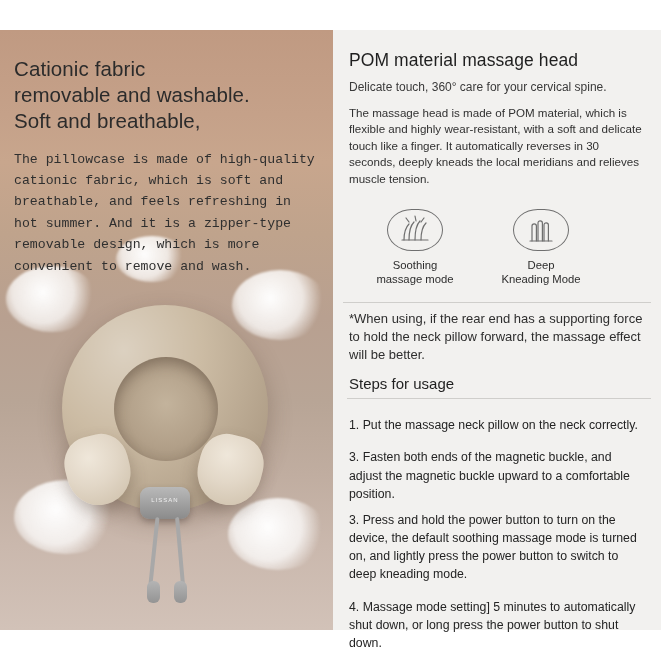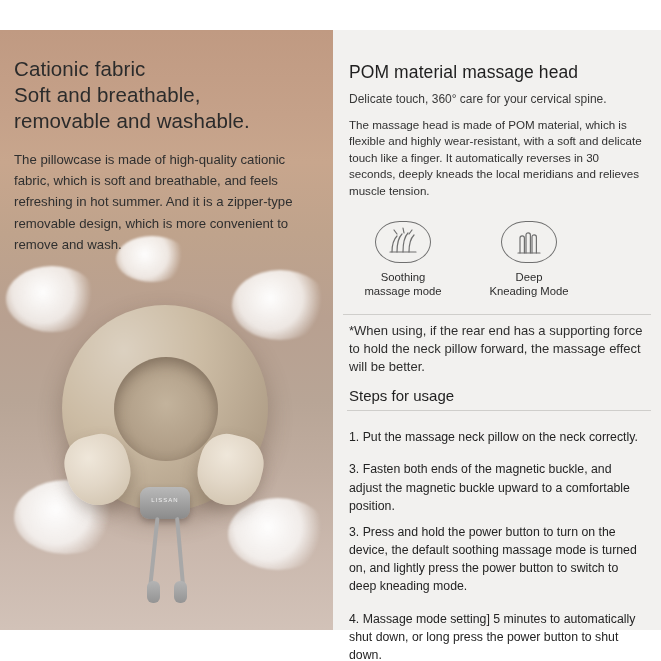--- a/index.html
+++ b/index.html
@@ -47,20 +47,21 @@
     line-height: 1.28;
     letter-spacing: 0.1px;
     font-weight: 400;
   }
   .left-body {
     margin-top: 14px;
     font-size: 13.2px;
     line-height: 1.62;
     color: #2f2f2f;
     max-width: 312px;
+    font-family: Liberation Mono, monospace;
   }
 
   
   .photo-area {
     position: absolute;
     left: 0;
     top: 200px;
     width: 333px;
     height: 430px;
   }
@@ -165,21 +166,21 @@
   .right-panel {
     position: absolute;
     left: 333px;
     top: 30px;
     width: 328px;
     height: 600px;
     background: #f2f1ef;
   }
   .sec-top {
     position: relative;
-    padding: 32px 14px 0 16px;
+    padding: 20px 14px 0 16px;
   }
   .pom-title {
     font-size: 17.5px;
     color: #1f1f1f;
     font-weight: 400;
     letter-spacing: 0.1px;
   }
   .pom-sub {
     margin-top: 9px;
     font-size: 12px;
@@ -190,21 +191,21 @@
     font-size: 11.6px;
     line-height: 1.42;
     color: #313131;
     max-width: 300px;
   }
   .modes {
     margin-top: 22px;
     display: flex;
     justify-content: flex-start;
     gap: 30px;
-    padding-left: 22px;
+    padding-left: 34px;
   }
   .mode {
     width: 96px;
     text-align: center;
   }
   .mode-icon {
     width: 54px;
     height: 40px;
     margin: 0 auto;
     border: 1.4px solid #6f6f6f;
@@ -252,22 +253,22 @@
 </style>
 </head>
 <body>
 
 <div class="page">
 
   <div class="left-panel">
 
     <div class="left-text-block">
       <div class="headline1">Cationic fabric</div>
+      <div class="headline2">removable and washable.</div>
       <div class="headline2">Soft and breathable,</div>
-      <div class="headline2">removable and washable.</div>
       <div class="left-body">The pillowcase is made of high-quality cationic fabric, which is soft and breathable, and feels refreshing in hot summer. And it is a zipper-type removable design, which is more convenient to remove and wash.</div>
     </div>
 
     <div class="photo-area">
       <div class="cloud c5"></div>
       <div class="cloud c1"></div>
       <div class="cloud c2"></div>
       <div class="cloud c3"></div>
       <div class="cloud c4"></div>
 

